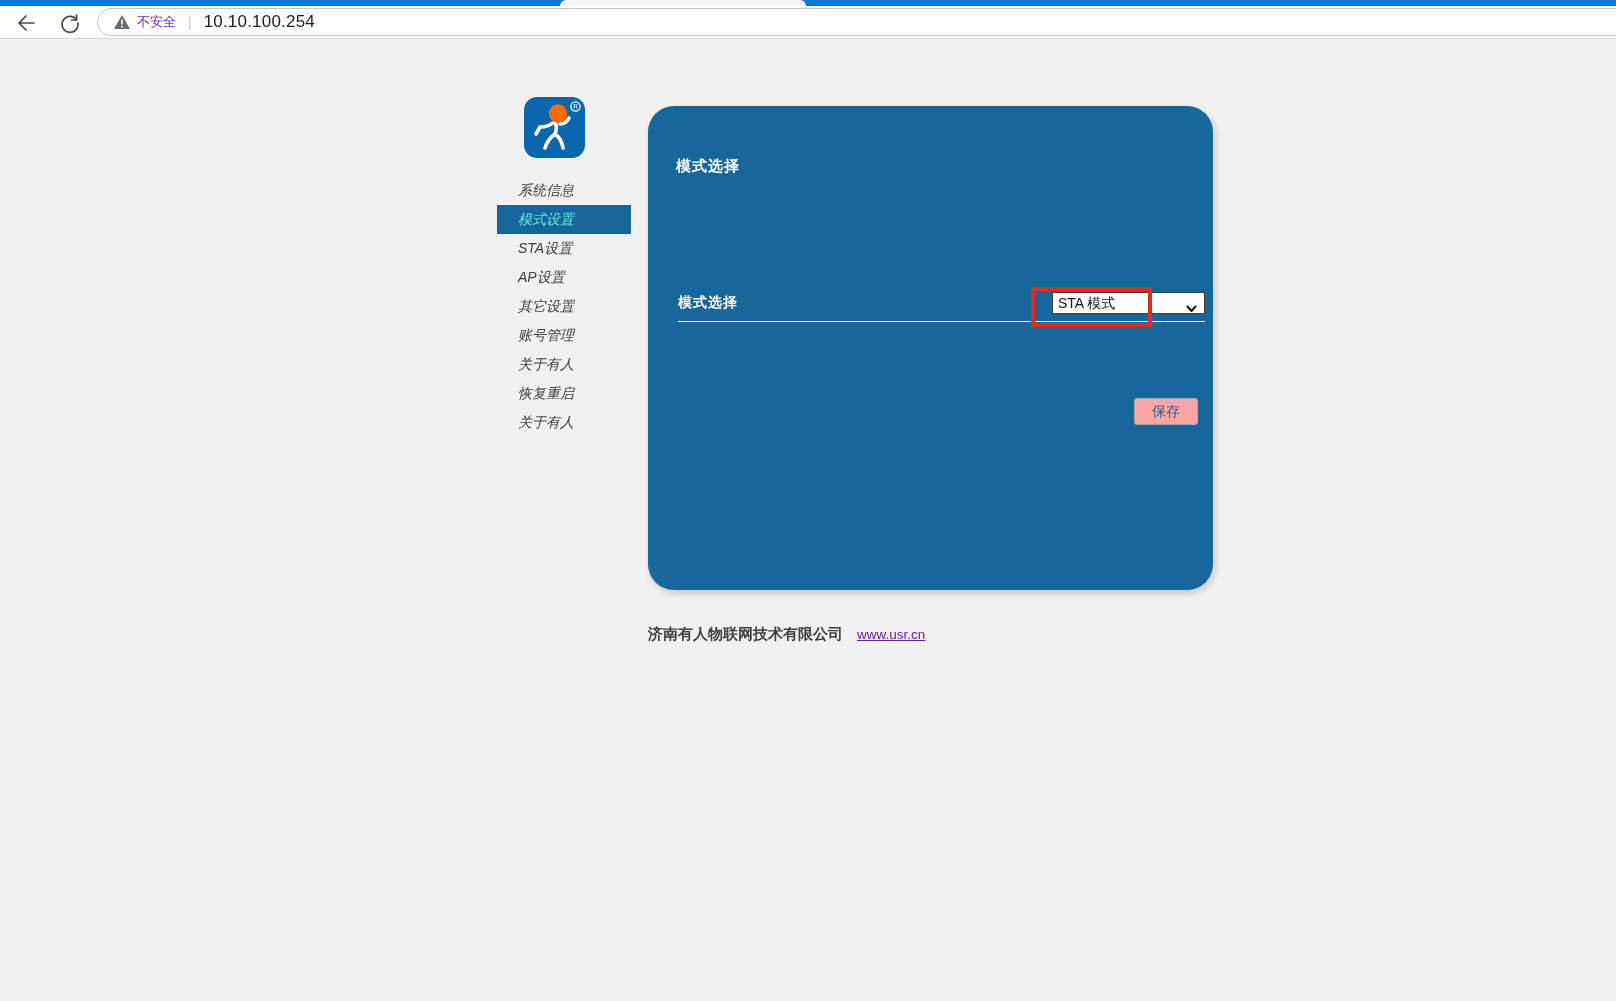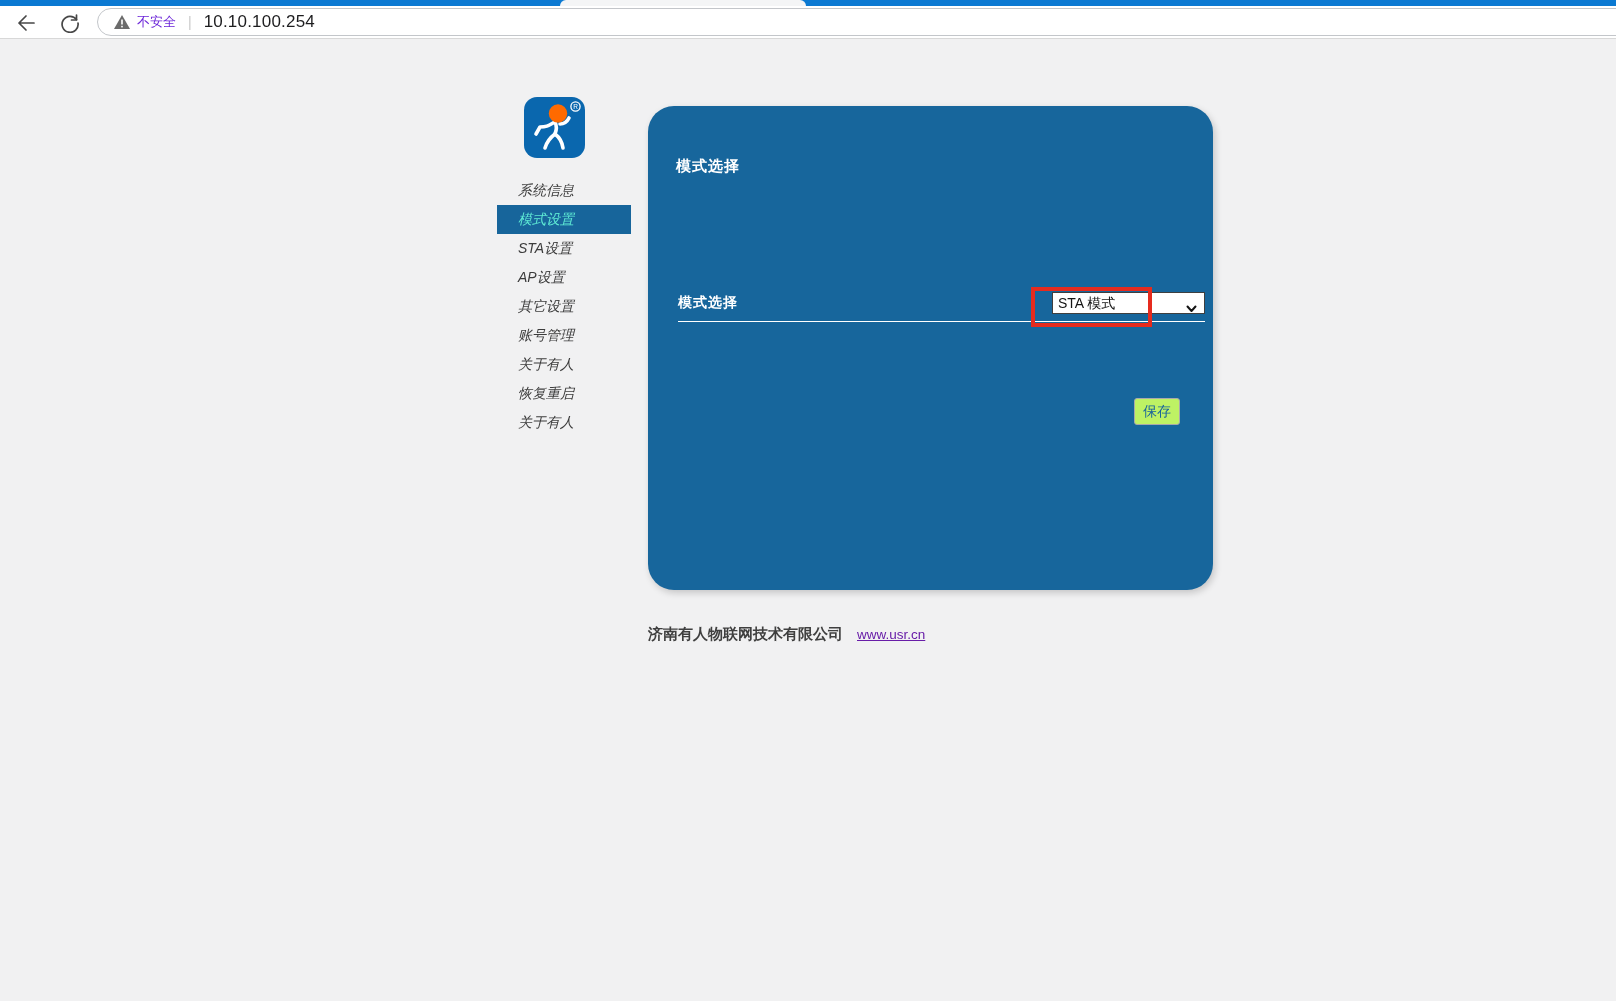--- a/index.html
+++ b/index.html
@@ -39,21 +39,21 @@
   .panel { position:absolute; left:648px; top:66px; width:565px; height:484px; background:#17669c;
            border-radius:26px; box-shadow:2px 3px 7px rgba(0,0,0,0.18); }
   .panel-title { position:absolute; left:28px; top:51px; color:#fff; font-size:15px; font-weight:bold; letter-spacing:1px; }
   .form { position:absolute; left:30px; top:178px; width:527px; }
   .form-row { height:38px; border-bottom:1px solid #ffffff; display:flex; align-items:center; justify-content:space-between; }
   .form-label { color:#ffffff; font-size:14px; font-weight:bold; letter-spacing:1px; }
   .select-box { width:153px; height:22px; background:#ffffff; border:1px solid #3f3f3f; display:flex;
                 align-items:flex-end; justify-content:space-between; padding:0 7px 0 5px; cursor:pointer; }
   .select-value { font-size:14px; color:#141414; }
   .chevron { width:11px; height:8px; }
-  .save-btn { position:absolute; left:486px; top:292px; width:46px; height:27px; background:#bef264;
+  .save-btn { position:absolute; left:486px; top:292px; width:64px; height:27px; background:#fca5a5;
               border:1px solid #a9a9a9; border-radius:3px; color:#17629c; font-size:14px; cursor:pointer;
               font-family:"Liberation Sans",sans-serif; }
 
   .red-annotation { position:absolute; left:1031px; top:247px; width:121px; height:40px;
                     border:4px solid #e62b1e; pointer-events:none; z-index:10; }
 
   .footer { position:absolute; left:648px; top:585px; width:565px; text-align:left; }
   .footer-line1 { font-size:15px; color:#3f3f3f; font-weight:600; }
   .footer-link { font-size:13.5px; color:#681da8; text-decoration:underline; font-weight:400; margin-left:14px; cursor:pointer; }
   .footer-ver { font-size:13.5px; color:#5c5c5c; margin-top:3px; font-weight:400; }

